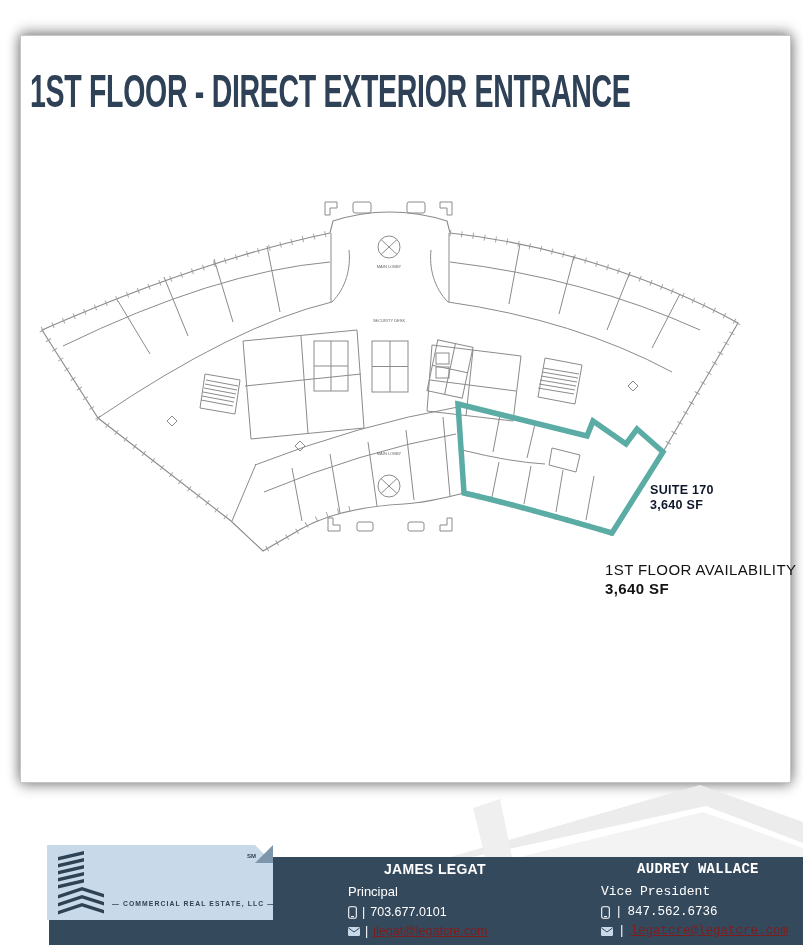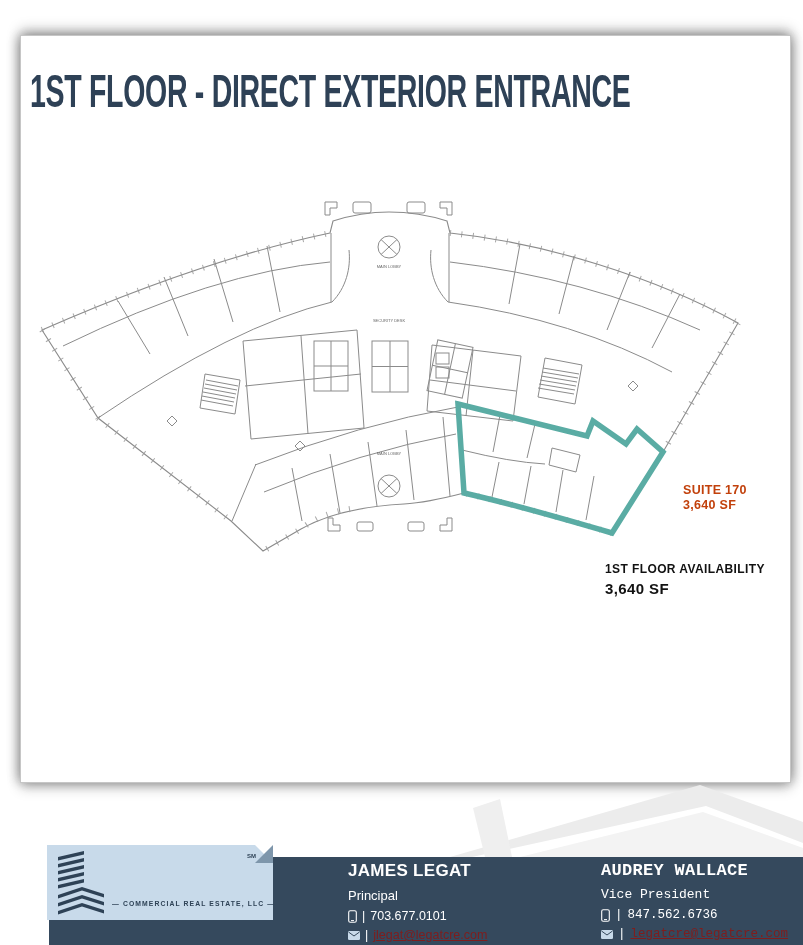--- a/index.html
+++ b/index.html
@@ -10,42 +10,42 @@
         border:1px solid #c6c6c6;
         box-shadow:0 -5px 12px rgba(0,0,0,.28),0 5px 12px rgba(0,0,0,.22),4px 0 10px rgba(0,0,0,.12),-4px 0 10px rgba(0,0,0,.12);}
   .title{position:absolute;left:30px;top:64px;font-size:46px;font-weight:bold;color:#2e4156;
          letter-spacing:-.5px;white-space:nowrap;transform:scaleX(.62);transform-origin:left top;}
   .plan-svg{position:absolute;left:20px;top:150px;width:763px;height:440px;}
   .w{stroke:#8b8b8b;stroke-width:1;fill:none;}
   .wf{stroke:#8b8b8b;stroke-width:1.1;fill:#ffffff;}
   .tick{stroke:#9a9a9a;stroke-width:6;stroke-dasharray:1 10.5;fill:none;opacity:.85;}
   .teal{stroke:#5aaca4;stroke-width:5.5;fill:none;stroke-linejoin:miter;}
   .microtext{font-size:4px;fill:#666;text-anchor:middle;font-family:"Liberation Sans",sans-serif;}
-  .suite-label{position:absolute;left:650px;top:483px;color:#c2410c;line-height:15px;
-               font-size:12.5px;font-weight:bold;letter-spacing:.3px;margin-left:33px;}
+  .suite-label{position:absolute;left:650px;top:483px;color:#0f172a;line-height:15px;
+               font-size:12.5px;font-weight:bold;letter-spacing:.3px;}
   .avail-label{position:absolute;left:605px;top:560px;color:#121212;line-height:19px;}
-  .avail-label .l1{font-size:12px;font-weight:bold;letter-spacing:.4px;}
+  .avail-label .l1{font-size:15px;font-weight:normal;letter-spacing:.4px;}
   .avail-label .l2{font-size:15px;font-weight:bold;letter-spacing:.4px;}
   
   .chevrons{position:absolute;left:0;top:760px;width:803px;height:97px;}
   
   .footer-band{position:absolute;left:49px;top:857px;width:754px;height:88px;background:#35495d;}
   .logo-box{position:absolute;left:47px;top:845px;width:226px;height:75px;background:#c8daea;
             clip-path:polygon(0 0,calc(100% - 18px) 0,100% 18px,100% 100%,0 100%);}
   .logo-fold{position:absolute;left:255px;top:845px;width:0;height:0;
              border-bottom:18px solid #7e96ab;border-left:18px solid transparent;}
   .logo-icon{position:absolute;left:56px;top:851px;}
   .logo-word{position:absolute;left:112px;top:856px;font-size:36px;letter-spacing:6px;
              color:#2e4256;font-weight:500;}
   .logo-sm{position:absolute;left:247px;top:853px;font-size:6px;color:#2e4256;font-weight:bold;}
   .logo-tag{position:absolute;left:112px;top:900px;font-size:6.8px;letter-spacing:1.1px;
             color:#2e4256;font-weight:bold;white-space:nowrap;}
   .contact{position:absolute;top:861px;color:#fff;}
   .contact.c1{left:348px;} .contact.c2{left:601px;font-family:Liberation Mono, monospace;}
-  .c-name{font-size:17px;font-weight:bold;letter-spacing:.3px;margin-bottom:7px;}
+  .c-name{font-size:14px;font-weight:bold;letter-spacing:.3px;margin-bottom:7px;margin-left:36px;}
   .c-role{font-size:13px;margin-bottom:6px;}
   .c-line{font-size:12.5px;display:flex;align-items:center;gap:5px;margin-bottom:5px;height:14px;}
   .c-line .email{text-decoration:underline;color:#7f1d1d;}
 </style>
 </head>
 <body>
 
 <div class="page">
 
   <div class="card"></div>

